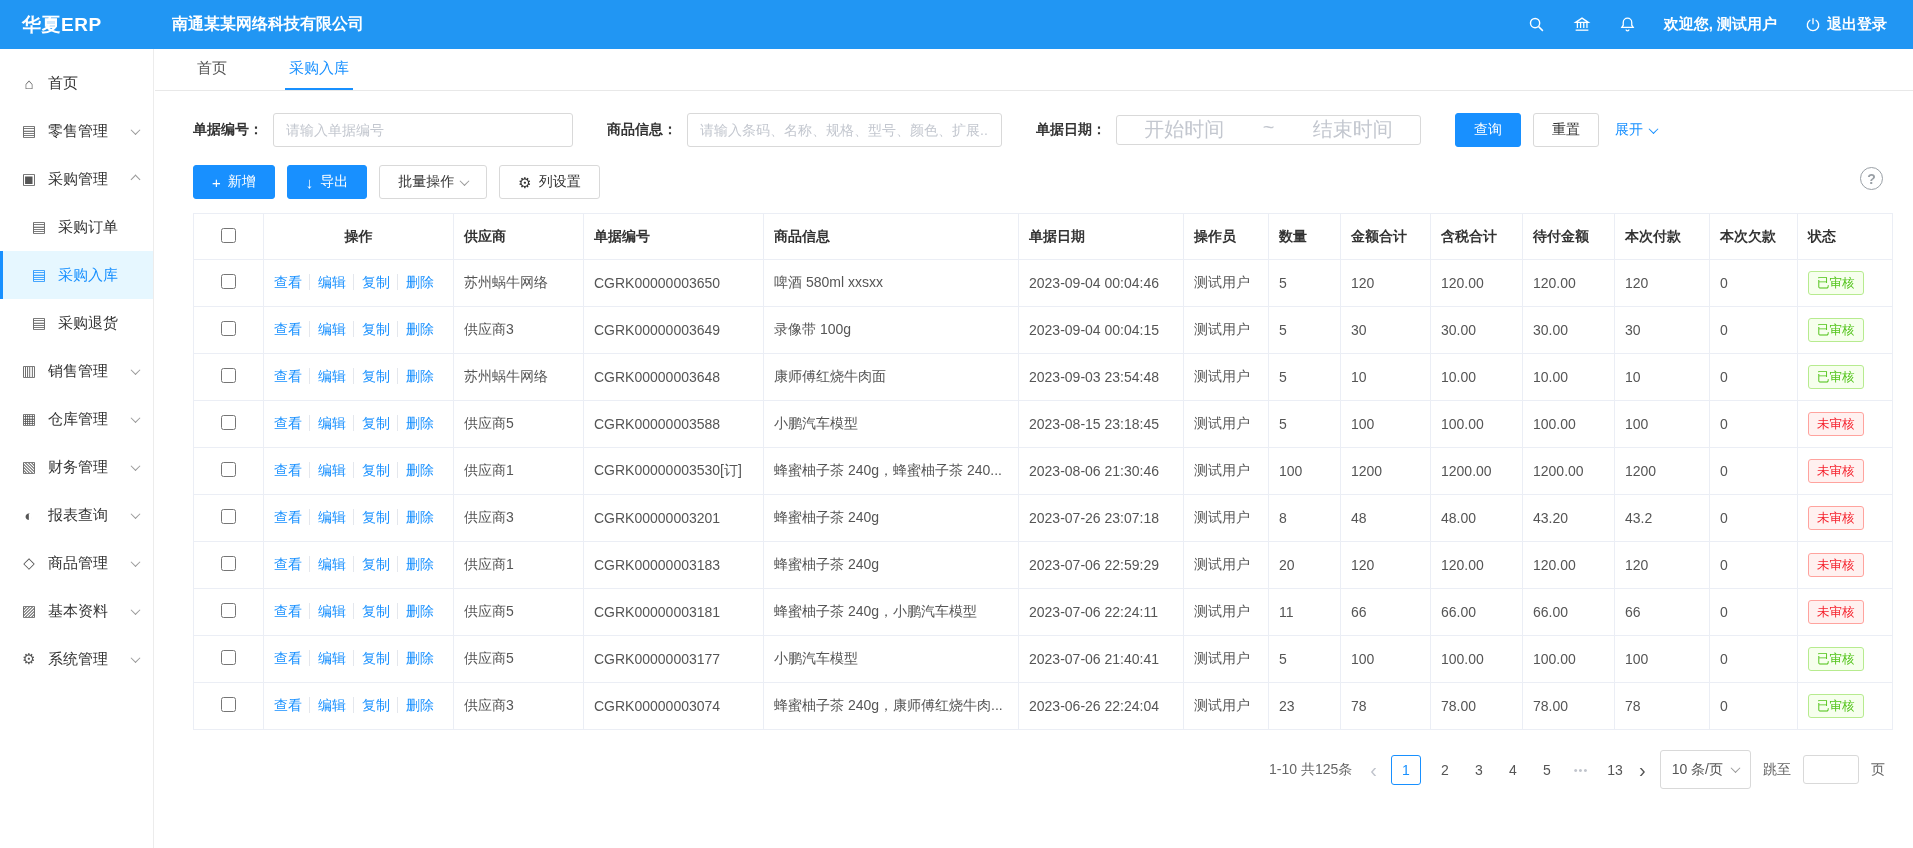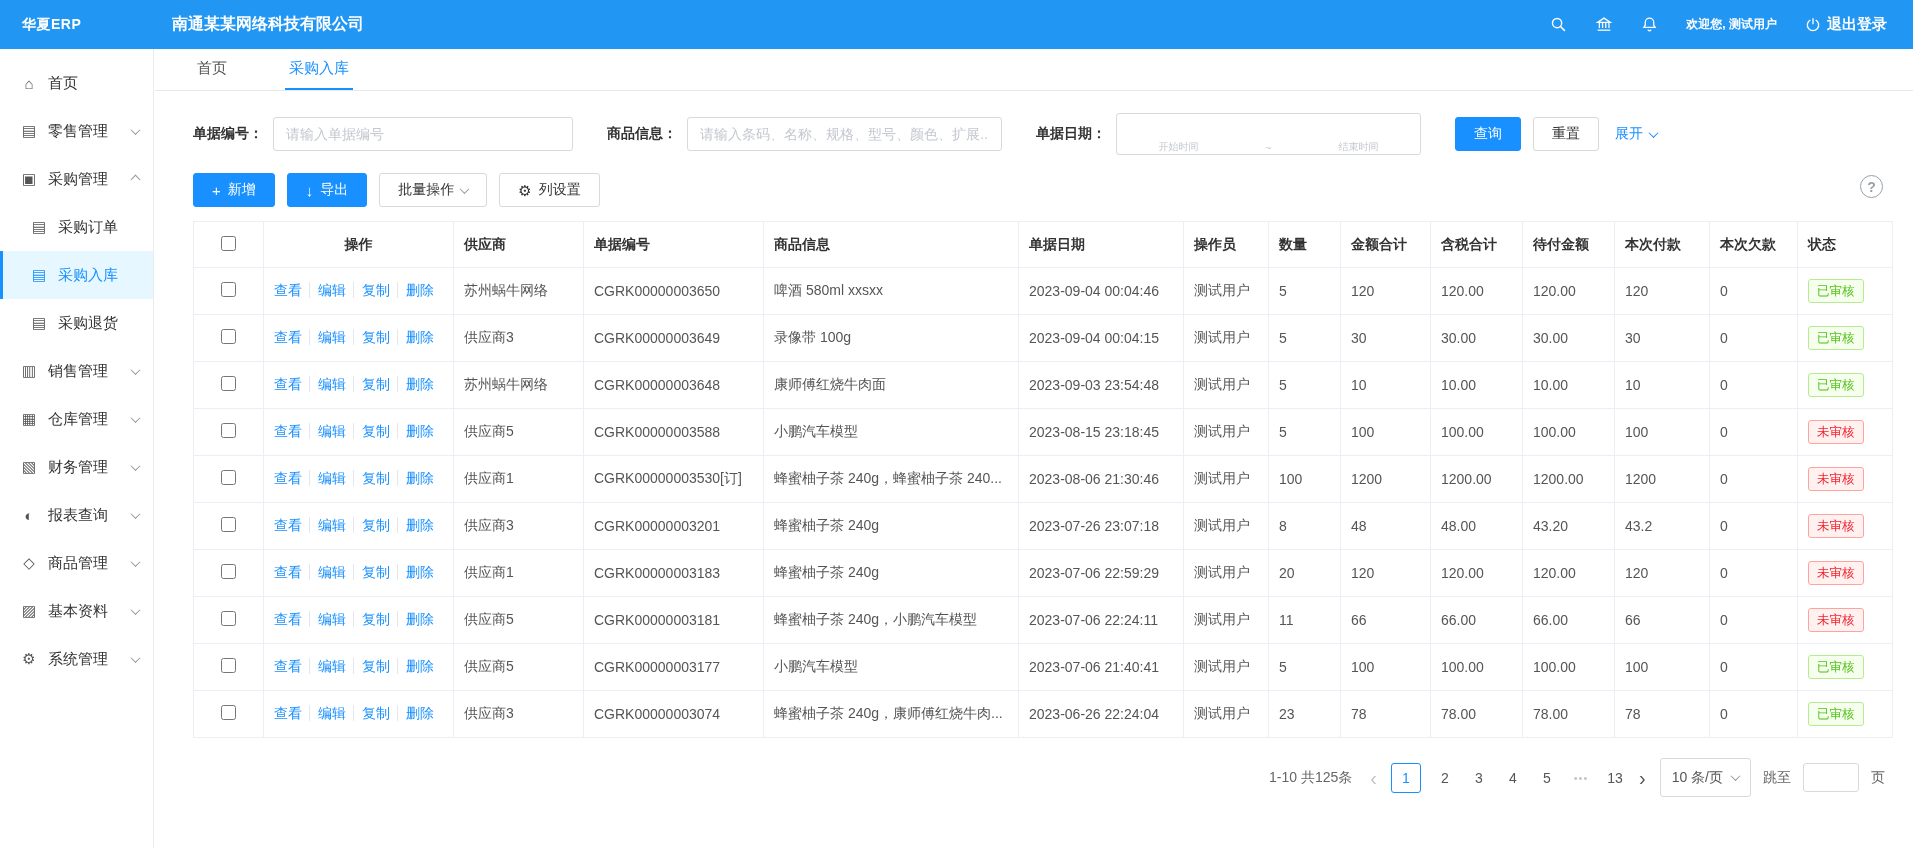--- a/index.html
+++ b/index.html
@@ -9,26 +9,26 @@
     --cell-border:#ebeef5;
   }
   *{margin:0;padding:0;box-sizing:border-box;}
   body{
     width:1913px;height:848px;overflow:hidden;background:#fff;
     font-family:"Liberation Sans","DejaVu Sans",sans-serif;
     font-size:14px;color:#333;position:relative;
   }
   
   .header{height:49px;background:var(--header-bg);display:flex;align-items:center;color:#fff;}
-  .logo{width:154px;padding-left:22px;font-size:14px;font-weight:bold;letter-spacing:.5px;}
+  .logo{width:154px;padding-left:22px;font-size:19px;font-weight:bold;letter-spacing:.5px;}
   .company{padding-left:18px;font-size:16px;font-weight:700;}
   .header-right{margin-left:auto;display:flex;align-items:center;padding-right:26px;gap:28px;}
   .hicon{display:flex;align-items:center;cursor:pointer;color:#fff;}
   .hicon svg{display:block;}
-  .welcome{font-size:12px;font-weight:600;white-space:nowrap;}
+  .welcome{font-size:15px;font-weight:600;white-space:nowrap;}
   .logout{display:flex;align-items:center;gap:6px;font-size:15px;font-weight:600;cursor:pointer;white-space:nowrap;}
   
   .sidebar{position:absolute;left:0;top:49px;bottom:0;width:154px;background:#fff;border-right:1px solid #ececec;padding-top:10px;}
   .side-item{height:48px;display:flex;align-items:center;padding:0 14px 0 16px;font-size:15px;color:#333;cursor:pointer;border-left:3px solid transparent;}
   .side-item .sicon{width:20px;margin-right:9px;color:#555;font-size:15px;text-align:center;flex:none;}
   .side-item .slabel{white-space:nowrap;}
   .side-item.child{padding-left:26px;}
   .side-item.active{background:#e6f7ff;color:var(--accent);border-left-color:var(--accent);}
   .side-item.active .sicon{color:var(--accent);}
   .chev{width:7px;height:7px;border-right:1.5px solid currentColor;border-bottom:1.5px solid currentColor;display:inline-block;color:#999;flex:none;}
@@ -41,21 +41,21 @@
   .tabbar{height:42px;border-bottom:1px solid var(--border);display:flex;align-items:stretch;padding-left:38px;gap:54px;}
   .tab{display:flex;align-items:center;font-size:15px;color:#555;cursor:pointer;border-bottom:2px solid transparent;padding:0 4px;}
   .tab.active{color:var(--accent);border-bottom-color:var(--accent);}
   
   .filters{display:flex;align-items:center;padding:22px 30px 12px 38px;}
   .flabel{font-weight:600;font-size:14px;color:#333;margin-right:10px;white-space:nowrap;}
   .ml{margin-left:34px;}
   .finput{height:34px;border:1px solid #d9d9d9;border-radius:3px;padding:0 12px;font-size:14px;color:#333;outline:none;font-family:inherit;}
   .w300{width:300px;} .w315{width:315px;}
   ::placeholder{color:#c3c7cf;}
-  .daterange{display:flex;align-items:flex-end;justify-content:space-around;height:42px;width:305px;border:1px solid #d9d9d9;border-radius:3px;color:#c3c7cf;font-size:10px;padding:0 8px;cursor:pointer;}
+  .daterange{display:flex;align-items:flex-start;justify-content:space-around;height:30px;width:305px;border:1px solid #d9d9d9;border-radius:3px;color:#c3c7cf;font-size:20px;padding:0 8px;cursor:pointer;}
   .btn{height:34px;border-radius:3px;padding:0 18px;font-size:14px;border:1px solid #d9d9d9;background:#fff;color:#333;cursor:pointer;display:inline-flex;align-items:center;gap:7px;font-family:inherit;white-space:nowrap;}
   .btn.primary{background:var(--accent);border-color:var(--accent);color:#fff;}
   .btn .bicon{font-size:15px;line-height:1;}
   .gap12{margin-left:12px;}
   .expand{margin-left:16px;display:inline-flex;align-items:center;gap:7px;color:var(--accent);font-size:14px;cursor:pointer;}
   
   .toolbar{display:flex;align-items:center;gap:12px;padding:6px 30px 14px 38px;position:relative;}
   .help{position:absolute;right:30px;top:8px;width:23px;height:23px;border:1.5px solid #9aa0a6;border-radius:50%;color:#9aa0a6;display:flex;align-items:center;justify-content:center;font-size:14px;font-weight:bold;cursor:pointer;}
   
   .table-wrap{padding:0 24px 0 38px;}

